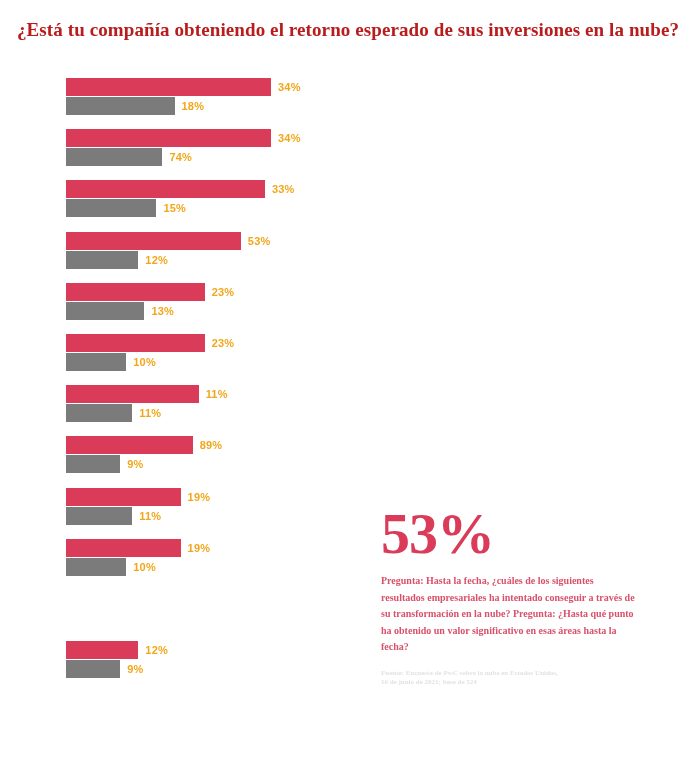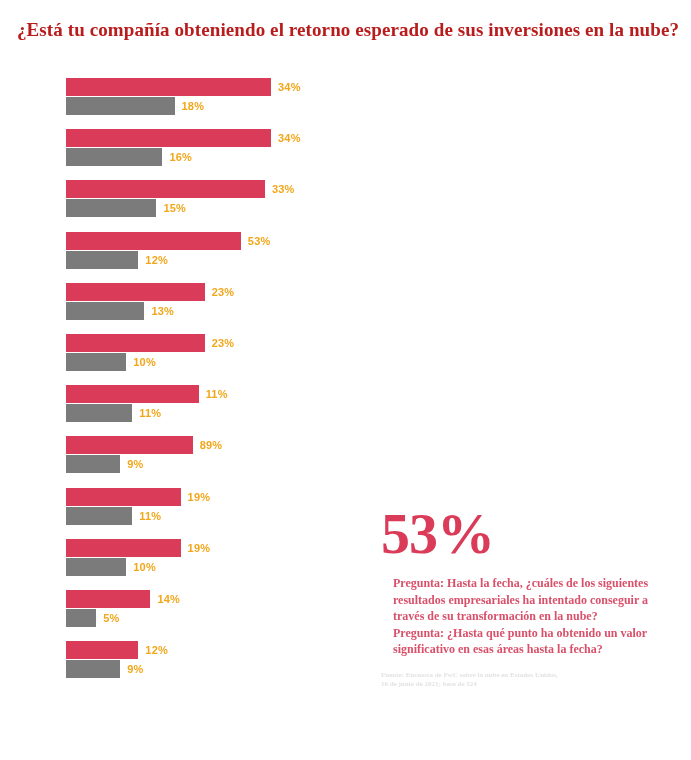--- a/index.html
+++ b/index.html
@@ -82,26 +82,26 @@
   }
   #big-stat {
     font-size: 58px;
     line-height: 1.0;
     font-weight: bold;
     color: #D93B58;
     letter-spacing: -1px;
     margin: 0 0 10px 0;
   }
   #question-text {
-    font-size: 12px;
+    font-size: 10px;
     line-height: 16.5px;
     font-weight: bold;
     color: #D9506A;
     width: 258px;
-    margin: 12px;
+    margin: 0;
   }
   #source-note {
     margin-top: 13px;
     font-size: 7px;
     line-height: 9.5px;
     font-weight: bold;
     color: #E2E2E2;
     width: 260px;
   }
   .src-line { display: block; }
@@ -122,21 +122,21 @@
         <span class="bar-value" style="left: 115.54px;">18%</span>
       </div>
     </div>
     <div class="bar-group" style="top: 121.2px;">
       <div class="bar-row primary">
         <div class="bar-fill primary" style="width: 205.02px; background: rgb(217, 59, 88);"></div>
         <span class="bar-value" style="left: 212.02px;">34%</span>
       </div>
       <div class="bar-row secondary">
         <div class="bar-fill secondary" style="width: 96.48px; background: rgb(123, 123, 123);"></div>
-        <span class="bar-value" style="left: 103.48px;">16%</span>
+        <span class="bar-value" style="left: 103.48px;">74%</span>
       </div>
     </div>
     <div class="bar-group" style="top: 172.4px;">
       <div class="bar-row primary">
         <div class="bar-fill primary" style="width: 198.99px; background: rgb(217, 59, 88);"></div>
         <span class="bar-value" style="left: 205.99px;">33%</span>
       </div>
       <div class="bar-row secondary">
         <div class="bar-fill secondary" style="width: 90.45px; background: rgb(123, 123, 123);"></div>
         <span class="bar-value" style="left: 97.45px;">15%</span>
@@ -203,30 +203,20 @@
       </div>
     </div>
     <div class="bar-group" style="top: 530.8px;">
       <div class="bar-row primary">
         <div class="bar-fill primary" style="width: 114.57px; background: rgb(217, 59, 88);"></div>
         <span class="bar-value" style="left: 121.57px;">19%</span>
       </div>
       <div class="bar-row secondary">
         <div class="bar-fill secondary" style="width: 60.3px; background: rgb(123, 123, 123);"></div>
         <span class="bar-value" style="left: 67.3px;">10%</span>
-      </div>
-    </div>
-    <div class="bar-group" style="top: 582px;">
-      <div class="bar-row primary">
-        <div class="bar-fill primary" style="width: 84.42px; background: rgb(217, 59, 88);"></div>
-        <span class="bar-value" style="left: 91.42px;">14%</span>
-      </div>
-      <div class="bar-row secondary">
-        <div class="bar-fill secondary" style="width: 30.15px; background: rgb(123, 123, 123);"></div>
-        <span class="bar-value" style="left: 37.15px;">5%</span>
       </div>
     </div>
     <div class="bar-group" style="top: 633.2px;">
       <div class="bar-row primary">
         <div class="bar-fill primary" style="width: 72.36px; background: rgb(217, 59, 88);"></div>
         <span class="bar-value" style="left: 79.36px;">12%</span>
       </div>
       <div class="bar-row secondary">
         <div class="bar-fill secondary" style="width: 54.27px; background: rgb(123, 123, 123);"></div>
         <span class="bar-value" style="left: 61.27px;">9%</span>

